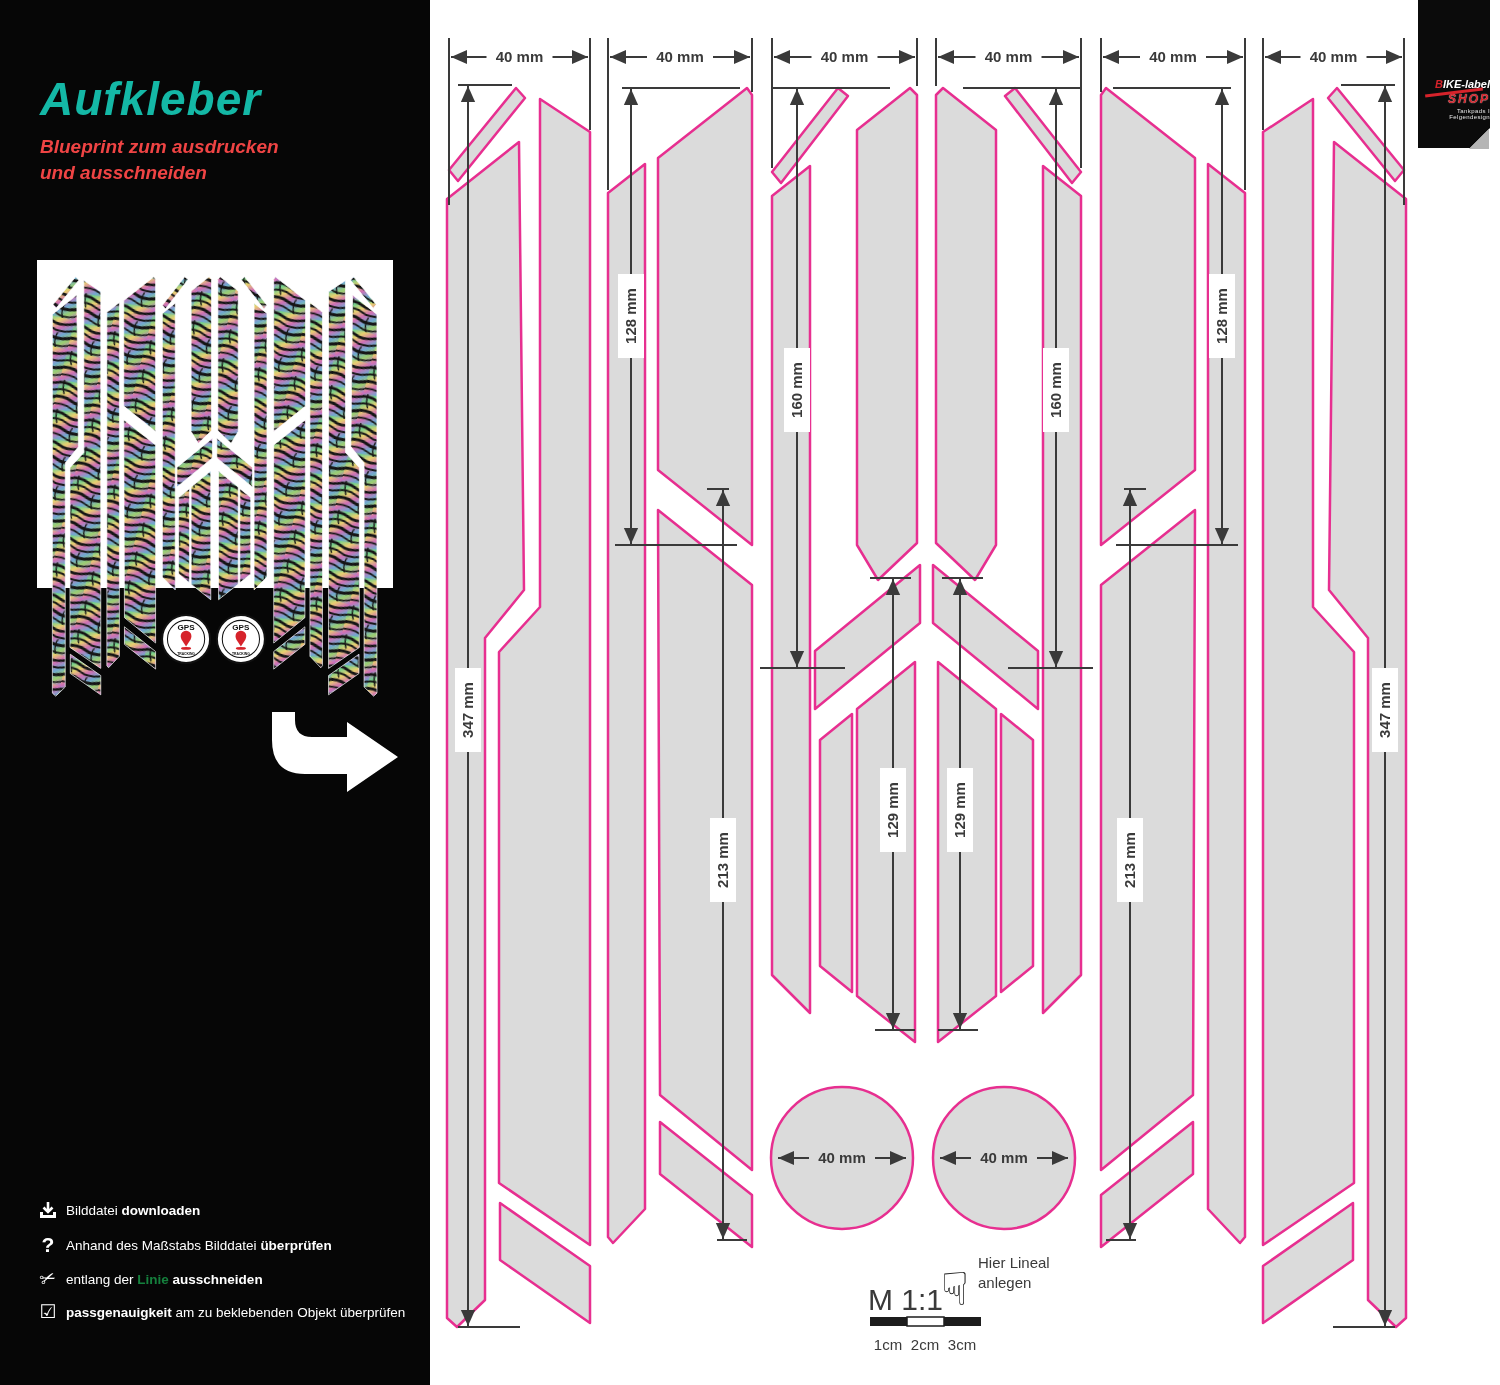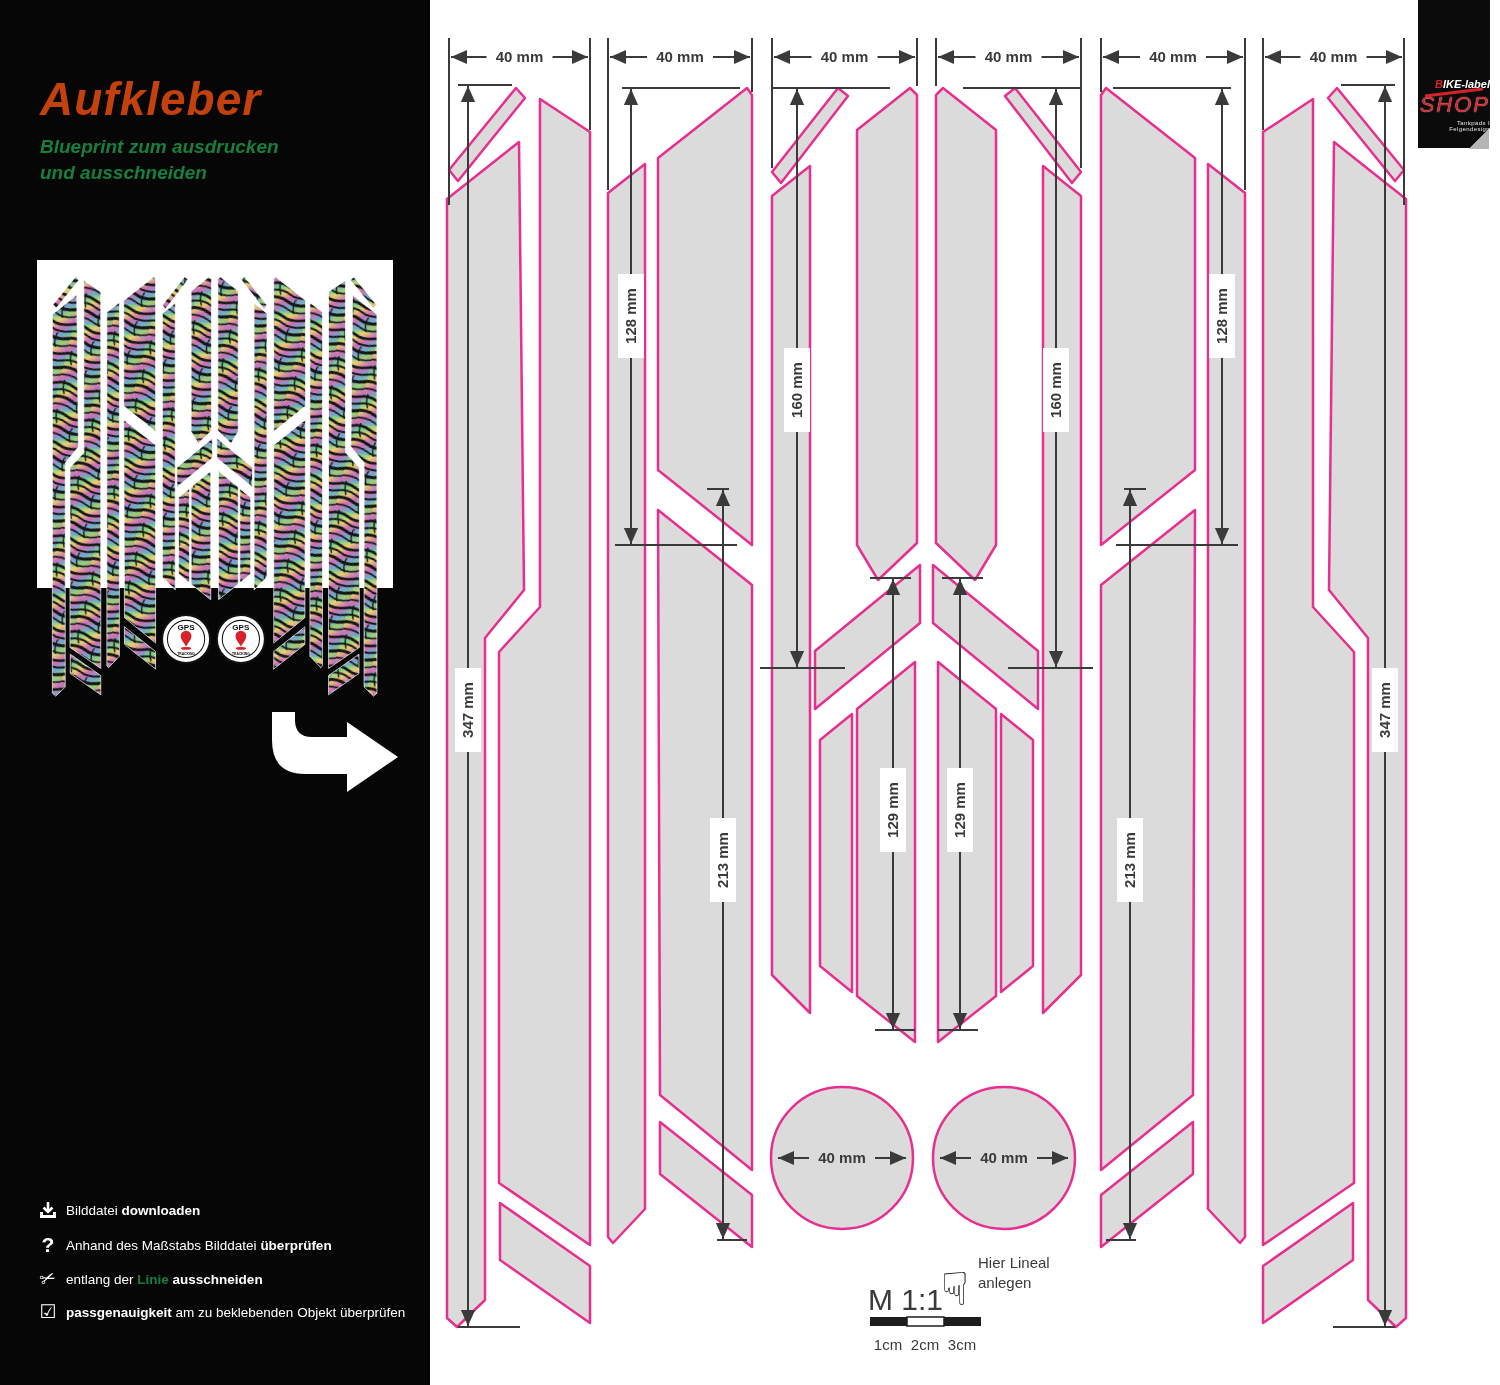--- a/index.html
+++ b/index.html
@@ -1,38 +1,38 @@
 <!DOCTYPE html>
 <html lang="de"><head>
 <meta charset="utf-8">
 <style>
   html,body{margin:0;padding:0;background:#2a2a2a;}
   .page{position:relative;width:1500px;height:1385px;background:#ffffff;outline:1px solid #8a8a8a;
         font-family:"Liberation Sans",sans-serif;overflow:hidden;}
   #bp{position:absolute;left:0;top:0;width:1500px;height:1385px;z-index:1;}
   
   .sidebar{position:absolute;left:0;top:0;width:430px;height:1385px;background:#060606;z-index:2;}
-  .title{position:absolute;left:40px;top:72px;color:#c2410c;font-size:46px;font-weight:bold;font-style:italic;letter-spacing:1px;}
-  .subtitle{position:absolute;left:40px;top:134px;color:#15803d;font-size:19px;font-weight:bold;font-style:italic;line-height:26px;}
+  .title{position:absolute;left:40px;top:72px;color:#14b8a6;font-size:46px;font-weight:bold;font-style:italic;letter-spacing:1px;}
+  .subtitle{position:absolute;left:40px;top:134px;color:#ef4444;font-size:19px;font-weight:bold;font-style:italic;line-height:26px;}
   .preview-card{position:absolute;left:37px;top:260px;width:356px;height:328px;background:#ffffff;}
   #mini{position:absolute;left:13px;top:10px;width:330px;height:432px;}
   .arrow-svg{position:absolute;left:0;top:0;width:430px;height:1385px;pointer-events:none;}
   #instructions{position:absolute;left:30px;top:1200px;width:392px;}
   .irow{display:flex;align-items:flex-start;margin-bottom:13px;color:#fff;font-size:13.5px;line-height:17px;}
   .iic{width:36px;min-width:36px;text-align:center;color:#fff;font-size:19px;line-height:20px;}
   .iic svg{vertical-align:middle;}
   .itxt{padding-top:2px;}
   .b{font-weight:bold;}
   .pink{color:#15803d;font-weight:bold;}
   
   .logo-box{position:absolute;left:1418px;top:0;width:72px;height:148px;background:#0b0b0b;z-index:3;text-align:right;}
   .logo-brand{margin-top:78px;color:#fff;font-size:11px;font-weight:bold;font-style:italic;white-space:nowrap;}
   .logo-brand::first-letter{color:#d6232b;}
   .logo-swoosh{width:58px;height:3px;background:#d6232b;margin:1px auto 0 auto;transform:rotate(-7deg);}
-  .logo-shop{color:#d6232b;font-size:22px;font-weight:normal;letter-spacing:2px;font-style:italic;margin-top:-2px;
+  .logo-shop{color:#d6232b;font-size:12px;font-weight:bold;letter-spacing:2px;font-style:italic;margin-top:-2px;
              text-shadow:0 0 1px #fff;}
   .logo-tagline{color:#e8e8e8;font-size:6px;margin-top:2px;letter-spacing:.4px;}
   .logo-curl{position:absolute;right:0;bottom:0;width:0;height:0;
              border-left:20px solid transparent;border-bottom:20px solid #ffffff;}
   .logo-curl::before{content:"";position:absolute;left:-20px;bottom:-20px;width:0;height:0;
              border-left:20px solid transparent;border-bottom:20px solid #b5b5b5;
              transform:translate(-1px,1px);filter:blur(.5px);}
 </style>
 </head>
 <body>

